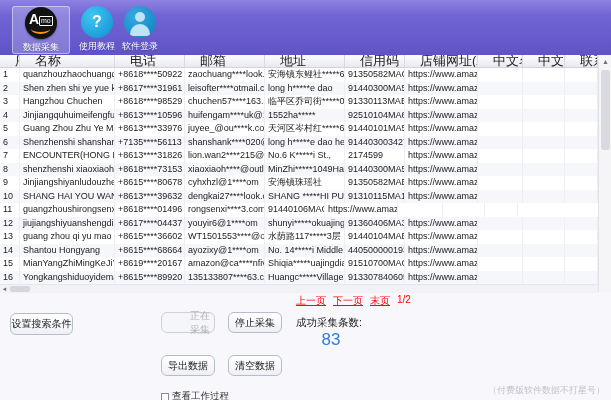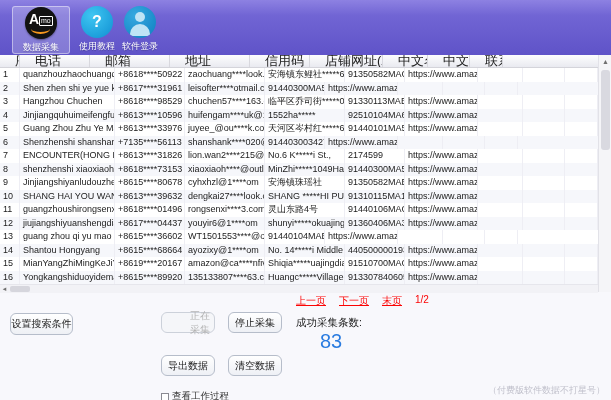--- a/index.html
+++ b/index.html
@@ -40,38 +40,38 @@
   .c5{width:60px}.c6{width:73px}.c7{width:45px}.c8{width:42px}.c9{width:33px}
 
   .vscroll{position:absolute;top:55px;right:0;width:13px;height:237px;background:#f5f5f8;border-left:1px solid #e2e2e8;box-sizing:border-box;}
   .vscroll .arrow{width:13px;height:13px;font-size:7px;color:#707070;display:flex;align-items:center;justify-content:center;}
   .vscroll .thumb{position:absolute;top:15px;left:2px;width:9px;height:80px;background:#d9d9e0;border-radius:3px;}
   .hscroll{position:absolute;top:284px;left:0;width:598px;height:9px;background:#f2f2f6;border-top:1px solid #e6e6ec;box-sizing:border-box;}
   .hscroll .arrow{position:absolute;left:0;top:0;width:9px;height:8px;font-size:6px;color:#707070;display:flex;align-items:center;justify-content:center;}
   .hscroll .thumb{position:absolute;left:10px;top:1px;width:20px;height:6px;background:#d6d6dd;border-radius:2px;}
 
   
-  .pagination{position:absolute;top:294px;left:296px;font-size:10px;color:#fb0404;display:flex;gap:13px;}
+  .pagination{position:absolute;top:294px;left:296px;font-size:10px;color:#fb0404;display:flex;gap:7px;}
   .pagination a{color:#fb0404;text-decoration:underline;cursor:pointer;}
   .pagination .pageno{text-decoration:none;}
 
   
   .btn{position:absolute;box-sizing:border-box;border:1px solid #b6bdca;border-radius:6px;
     background:linear-gradient(#ffffff,#eef0f5);font-size:10px;color:#222;
     display:flex;align-items:center;justify-content:center;cursor:pointer;
     font-family:Liberation Serif, serif;}
   .btn.disabled{color:#b3b3b3;border-color:#ccd1da;background:#f5f6f9;cursor:default;}
   .btn-search{left:10px;top:313px;width:63px;height:22px;}
   .btn-collecting{left:161px;top:312px;width:54px;height:21px;padding-left:28px;}
   .btn-stop{left:228px;top:312px;width:54px;height:21px;}
   .btn-export{left:161px;top:355px;width:54px;height:21px;}
   .btn-clear{left:228px;top:355px;width:54px;height:21px;}
   .count-label{position:absolute;left:296px;top:316px;font-size:10.5px;color:#222;}
   .count-value{position:absolute;left:300px;top:330px;width:62px;text-align:center;
-    font-size:20px;color:#2b7ce0;}
+    font-size:17px;color:#2b7ce0;}
   .chk-row{position:absolute;left:161px;top:390px;display:flex;align-items:center;gap:3px;}
   .chk{width:8px;height:8px;border:1px solid #8a8a92;background:#fff;box-sizing:border-box;}
   .chk-label{font-size:9.5px;color:#333;}
   .footnote{position:absolute;right:6px;bottom:3px;font-size:9px;color:#bfbfca;}
 </style>
 </head>
 <body>
 
 <div class="window">
 
@@ -95,20 +95,21 @@
         <span class="head"></span>
         <span class="bodyp"></span>
       </div>
       <span class="tool-label">软件登录</span>
     </div>
   </div>
 
   <div class="tbl">
     <div class="thead" id="thead">
         <div class="th c0">序号</div>
+        <div class="th c1">名称</div>
         <div class="th c2">电话</div>
         <div class="th c3">邮箱</div>
         <div class="th c4">地址</div>
         <div class="th c5">信用码</div>
         <div class="th c6">店铺网址(双击打开)</div>
         <div class="th c7">中文名称</div>
         <div class="th c8">中文地址</div>
         <div class="th c9">联系方式</div>
       </div>
     <div id="tbody">
@@ -122,20 +123,21 @@
           <div class="td c6">https://www.amazon.</div>
           <div class="td c7"></div>
           <div class="td c8"></div>
           <div class="td c9"></div>
         </div>
         <div class="tr alt">
           <div class="td c0">2</div>
           <div class="td c1">Shen zhen shi ye yue ke ji</div>
           <div class="td c2">+8617****31961</div>
           <div class="td c3">leisofter****otmail.com</div>
+          <div class="td c4">long h*****e dao</div>
           <div class="td c5">91440300MA5EC1YA5</div>
           <div class="td c6">https://www.amazon.</div>
           <div class="td c7"></div>
           <div class="td c8"></div>
           <div class="td c9"></div>
         </div>
         <div class="tr">
           <div class="td c0">3</div>
           <div class="td c1">Hangzhou Chuchen</div>
           <div class="td c2">+8618****98529</div>
@@ -169,20 +171,21 @@
           <div class="td c6">https://www.amazon.</div>
           <div class="td c7"></div>
           <div class="td c8"></div>
           <div class="td c9"></div>
         </div>
         <div class="tr alt">
           <div class="td c0">6</div>
           <div class="td c1">Shenzhenshi shanshankeji</div>
           <div class="td c2">+7135****56113</div>
           <div class="td c3">shanshank****020@163</div>
+          <div class="td c4">long h*****e dao he</div>
           <div class="td c5">91440300342719541K</div>
           <div class="td c6">https://www.amazon.</div>
           <div class="td c7"></div>
           <div class="td c8"></div>
           <div class="td c9"></div>
         </div>
         <div class="tr">
           <div class="td c0">7</div>
           <div class="td c1">ENCOUNTER(HONG KONG)</div>
           <div class="td c2">+8613****31826</div>
@@ -228,21 +231,20 @@
           <div class="td c6">https://www.amazon.</div>
           <div class="td c7"></div>
           <div class="td c8"></div>
           <div class="td c9"></div>
         </div>
         <div class="tr">
           <div class="td c0">11</div>
           <div class="td c1">guangzhoushirongsenxinkeji</div>
           <div class="td c2">+8618****01496</div>
           <div class="td c3">rongsenxi****3.com</div>
-          <div class="td c4">灵山东路4号</div>
           <div class="td c5">91440106MACAP307X</div>
           <div class="td c6">https://www.amazon.</div>
           <div class="td c7"></div>
           <div class="td c8"></div>
           <div class="td c9"></div>
         </div>
         <div class="tr alt">
           <div class="td c0">12</div>
           <div class="td c1">jiujiangshiyuanshengdianzish</div>
           <div class="td c2">+8617****04437</div>
@@ -252,20 +254,21 @@
           <div class="td c6">https://www.amazon.</div>
           <div class="td c7"></div>
           <div class="td c8"></div>
           <div class="td c9"></div>
         </div>
         <div class="tr">
           <div class="td c0">13</div>
           <div class="td c1">guang zhou qi yu mao yi</div>
           <div class="td c2">+8615****36602</div>
           <div class="td c3">WT1501553****@outlo</div>
+          <div class="td c4">水荫路117*****3层</div>
           <div class="td c5">91440104MABT9NHX3</div>
           <div class="td c6">https://www.amazon.</div>
           <div class="td c7"></div>
           <div class="td c8"></div>
           <div class="td c9"></div>
         </div>
         <div class="tr alt">
           <div class="td c0">14</div>
           <div class="td c1">Shantou Hongyang</div>
           <div class="td c2">+8615****68664</div>

